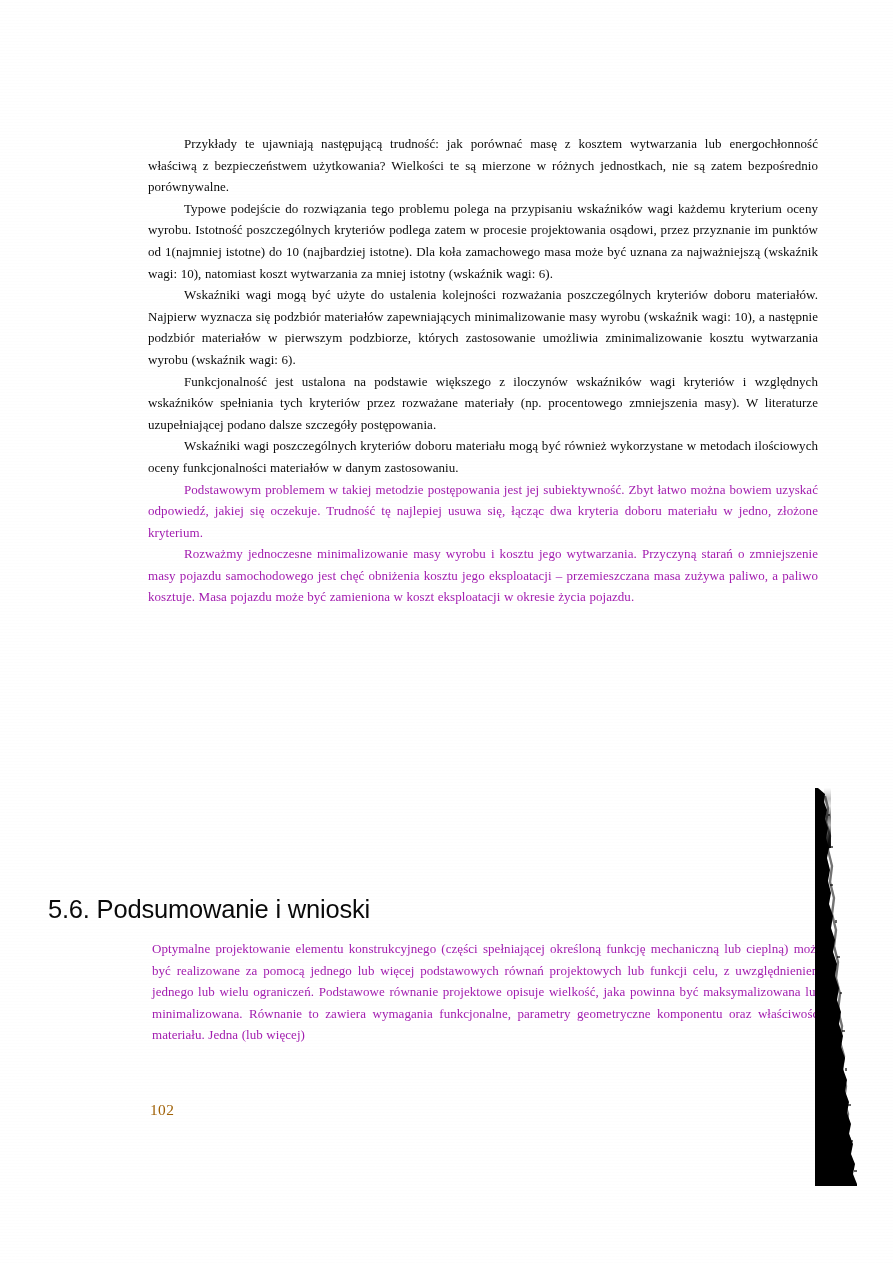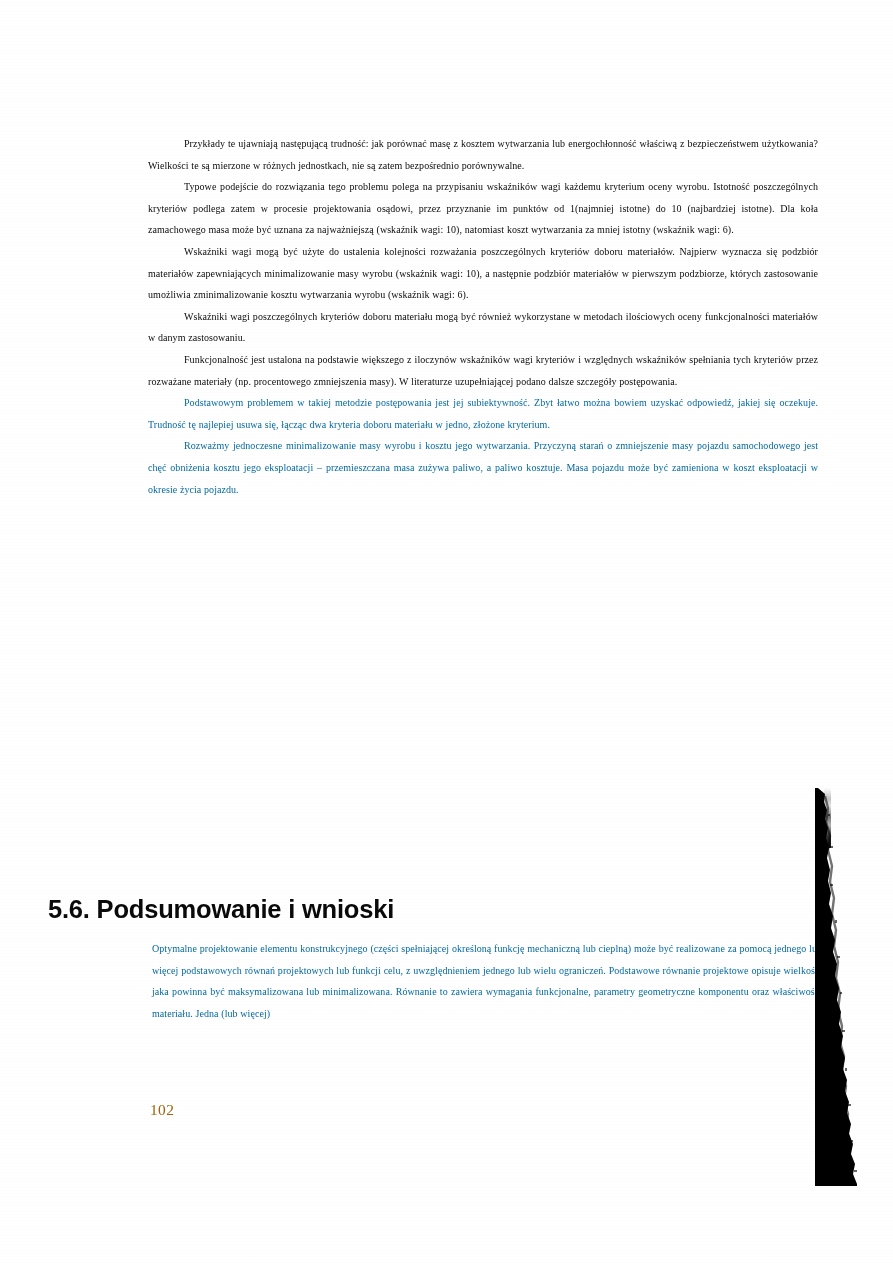--- a/index.html
+++ b/index.html
@@ -21,43 +21,43 @@
   
   #textcol {
     position: absolute;
     left: 148px;
     top: 133px;
     width: 670px;
   }
 
   p.body {
     margin: 0;
-    font-size: 10px;
+    font-size: 13px;
     line-height: 21.6px;
     text-align: justify;
     text-indent: 36px;
     letter-spacing: 0.05px;
     word-spacing: 0.2px;
     -webkit-font-smoothing: none;
   }
 
   p.body.noindent { text-indent: 0; }
 
   
-  p.body.ink-heavy { color: #0369a1; font-weight: 430; }
+  p.body.ink-heavy { color: #a21caf; font-weight: 430; }
 
   
   #heading {
     position: absolute;
     left: 48px;
     top: 873px;
     font-family: "Liberation Sans", "DejaVu Sans", sans-serif;
     font-size: 25.5px;
     line-height: 30px;
-    font-weight: 700;
+    font-weight: 400;
     letter-spacing: -0.2px;
     color: #0a0a0a;
   }
 
   
   #closing {
     position: absolute;
     left: 152px;
     top: 938px;
     width: 670px;
@@ -116,22 +116,22 @@
 </style>
 </head>
 <body>
 
 <div id="page">
 
   <div id="textcol">
     <p class="body">Przykłady te ujawniają następującą trudność: jak porównać masę z kosztem wytwarzania lub energochłonność właściwą z bezpieczeństwem użytkowania? Wielkości te są mierzone w różnych jednostkach, nie są zatem bezpośrednio porównywalne.</p>
     <p class="body">Typowe podejście do rozwiązania tego problemu polega na przypisaniu wskaźników wagi każdemu kryterium oceny wyrobu. Istotność poszczególnych kryteriów podlega zatem w procesie projektowania osądowi, przez przyznanie im punktów od 1(najmniej istotne) do 10 (najbardziej istotne). Dla koła zamachowego masa może być uznana za najważniejszą (wskaźnik wagi: 10), natomiast koszt wytwarzania za mniej istotny (wskaźnik wagi: 6).</p>
     <p class="body">Wskaźniki wagi mogą być użyte do ustalenia kolejności rozważania poszczególnych kryteriów doboru materiałów. Najpierw wyznacza się podzbiór materiałów zapewniających minimalizowanie masy wyrobu (wskaźnik wagi: 10), a następnie podzbiór materiałów w pierwszym podzbiorze, których zastosowanie umożliwia zminimalizowanie kosztu wytwarzania wyrobu (wskaźnik wagi: 6).</p>
+    <p class="body">Funkcjonalność jest ustalona na podstawie większego z iloczynów wskaźników wagi kryteriów i względnych wskaźników spełniania tych kryteriów przez rozważane materiały (np. procentowego zmniejszenia masy). W literaturze uzupełniającej podano dalsze szczegóły postępowania.</p>
     <p class="body">Wskaźniki wagi poszczególnych kryteriów doboru materiału mogą być również wykorzystane w metodach ilościowych oceny funkcjonalności materiałów w danym zastosowaniu.</p>
-    <p class="body">Funkcjonalność jest ustalona na podstawie większego z iloczynów wskaźników wagi kryteriów i względnych wskaźników spełniania tych kryteriów przez rozważane materiały (np. procentowego zmniejszenia masy). W literaturze uzupełniającej podano dalsze szczegóły postępowania.</p>
     <p class="body ink-heavy">Podstawowym problemem w takiej metodzie postępowania jest jej subiektywność. Zbyt łatwo można bowiem uzyskać odpowiedź, jakiej się oczekuje. Trudność tę najlepiej usuwa się, łącząc dwa kryteria doboru materiału w jedno, złożone kryterium.</p>
     <p class="body ink-heavy">Rozważmy jednoczesne minimalizowanie masy wyrobu i kosztu jego wytwarzania. Przyczyną starań o zmniejszenie masy pojazdu samochodowego jest chęć obniżenia kosztu jego eksploatacji – przemieszczana masa zużywa paliwo, a paliwo kosztuje. Masa pojazdu może być zamieniona w koszt eksploatacji w okresie życia pojazdu.</p>
   </div>
 
   <h2 id="heading">5.6. Podsumowanie i wnioski</h2>
 
   <div id="closing">
     <p class="body ink-heavy noindent">Optymalne projektowanie elementu konstrukcyjnego (części spełniającej określoną funkcję mechaniczną lub cieplną) może być realizowane za pomocą jednego lub więcej podstawowych równań projektowych lub funkcji celu, z uwzględnieniem jednego lub wielu ograniczeń. Podstawowe równanie projektowe opisuje wielkość, jaka powinna być maksymalizowana lub minimalizowana. Równanie to zawiera wymagania funkcjonalne, parametry geometryczne komponentu oraz właściwości materiału. Jedna (lub więcej)</p>
   </div>
 

